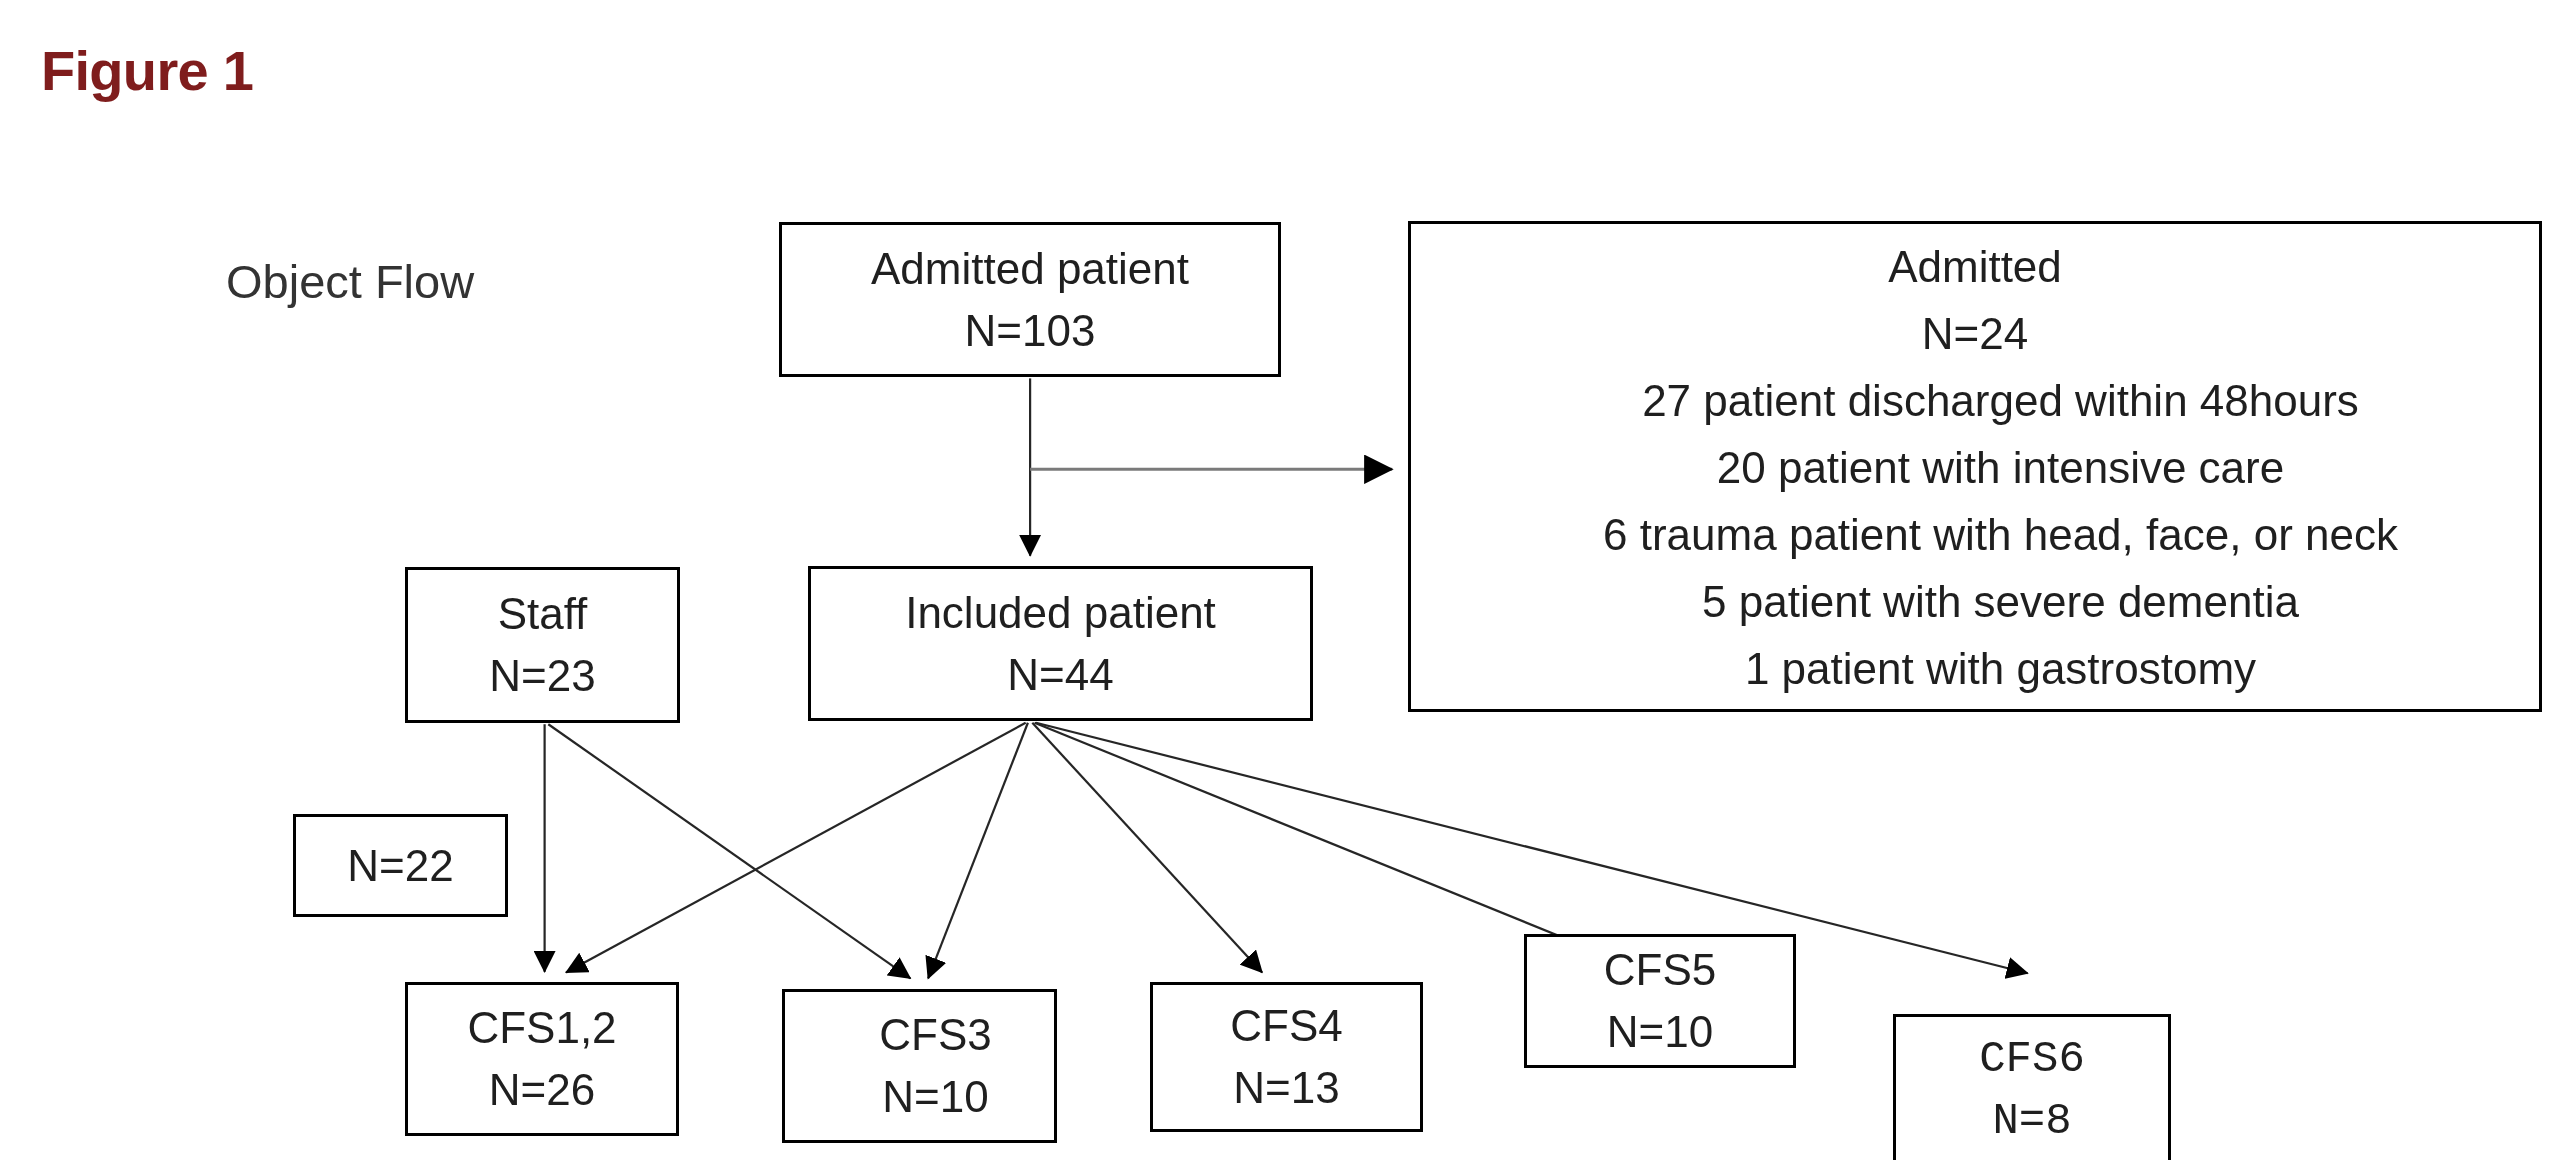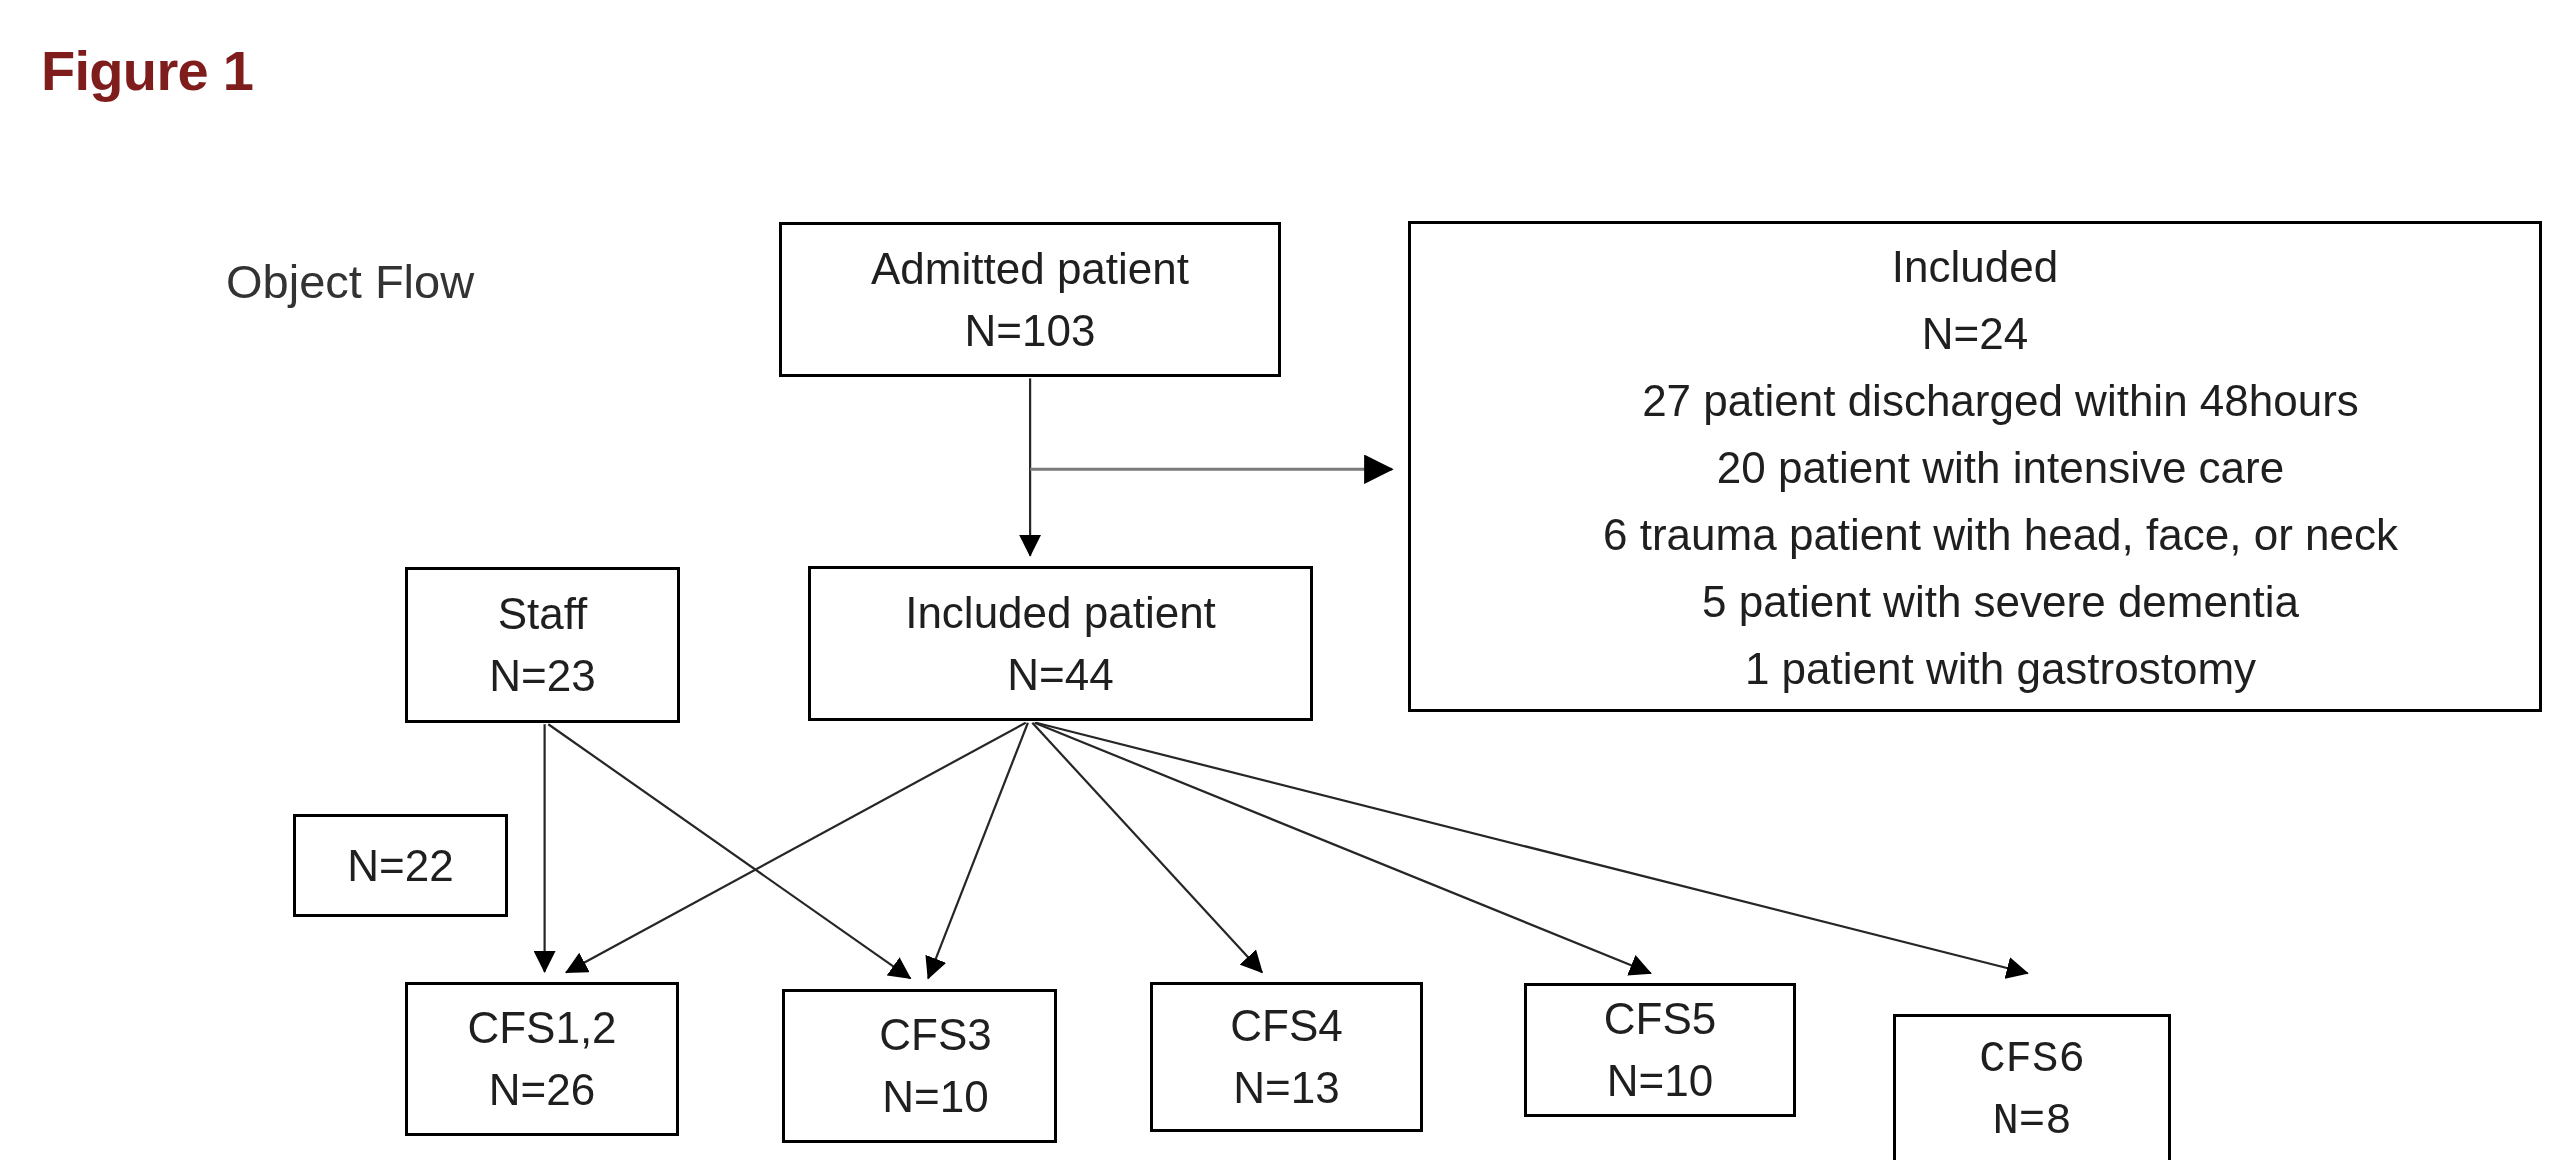--- a/index.html
+++ b/index.html
@@ -34,21 +34,21 @@
     text-align:center;
     font-size:44px; line-height:1.40; color:#1f1f1f;
   }
   .node-admitted { left:779px; top:222px;  width:502px;  height:155px; }
   .node-staff    { left:405px;  top:567px;  width:275px;  height:156px; }
   .node-included { left:808px; top:566px;  width:505px;  height:155px; }
   .node-n22      { left:293px;  top:814px; width:215px;  height:103px; }
   .node-cfs12    { left:405px;  top:982px; width:274px;  height:154px; }
   .node-cfs3     { left:782px; top:989px; width:275px;  height:154px;padding-left:32px; }
   .node-cfs4     { left:1150px; top:982px; width:273px;  height:150px; }
-  .node-cfs5     { left:1524px; top:983px; width:272px;  height:134px; }
+  .node-cfs5     { left:1524px; top:934px; width:272px;  height:134px; }
   .node-cfs6     { left:1893px; top:1014px; width:278px;  height:154px;font-family:Liberation Mono, monospace; }
 
   .node-excluded{
     position:absolute;
     left:1408px; top:221px; width:1134px; height:491px;
     border:3px solid #000; background:#fff;
     box-sizing:border-box;
     font-size:44px; line-height:67px; color:#1f1f1f;
     padding-top:9px;
   }
@@ -85,21 +85,21 @@
     <line x1="1400" y1="978" x2="2234" y2="1317" stroke="#262626" stroke-width="3" marker-end="url(#ah)"></line>
     <line x1="1402" y1="978" x2="2744" y2="1317" stroke="#262626" stroke-width="3" marker-end="url(#ah)"></line>
   </svg>
 
   <div class="node node-admitted">
     <span>Admitted patient</span>
     <span>N=103</span>
   </div>
 
   <div class="node-excluded">
-    <div class="center-line">Included</div>
+    <div class="center-line">Admitted</div>
     <div class="center-line">N=24</div>
     <div class="item-line">27 patient discharged within 48hours</div>
     <div class="item-line">20 patient with intensive care</div>
     <div class="item-line">6 trauma patient with head, face, or neck</div>
     <div class="item-line">5 patient with severe dementia</div>
     <div class="item-line">1 patient with gastrostomy</div>
   </div>
 
   <div class="node node-staff">
     <span>Staff</span>

